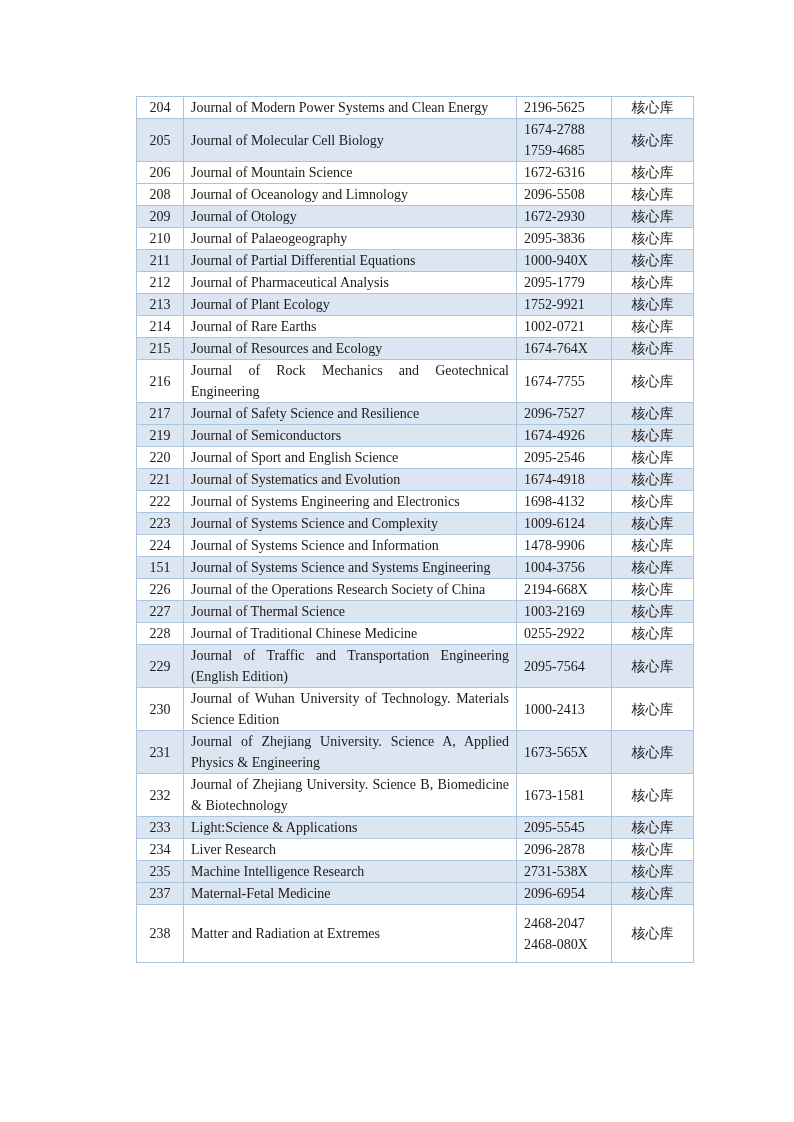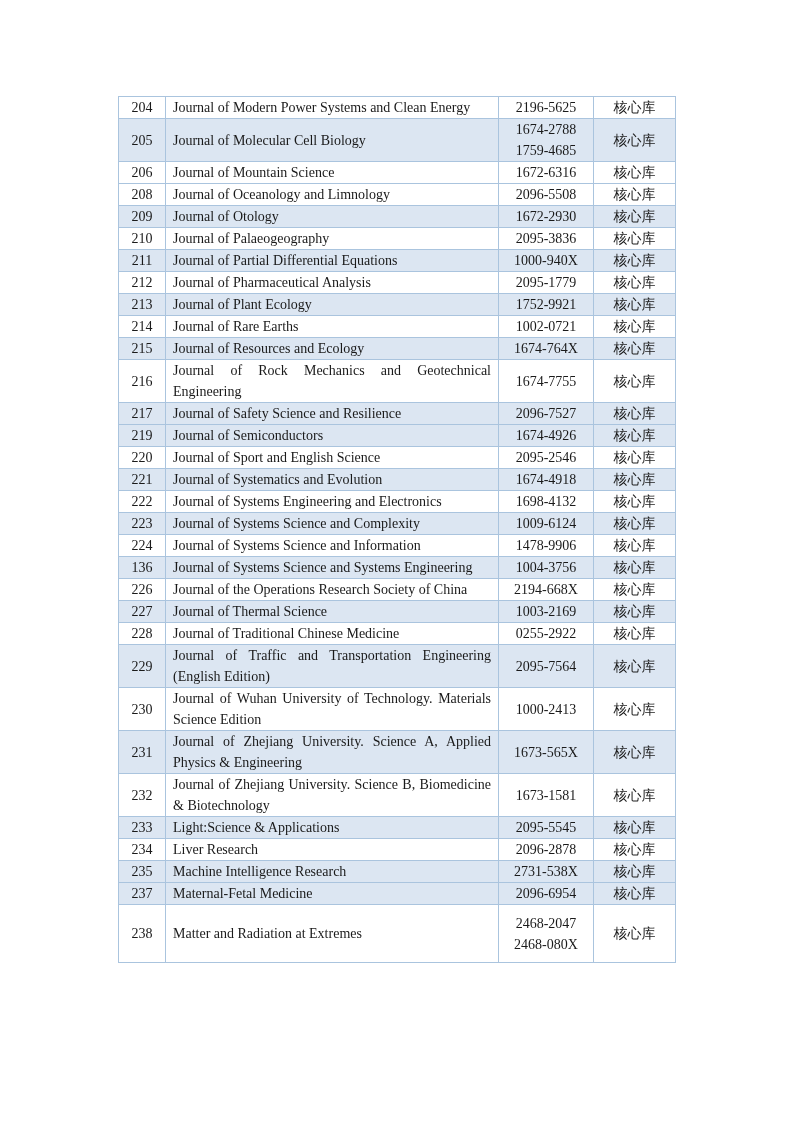--- a/index.html
+++ b/index.html
@@ -11,21 +11,21 @@
     position: relative;
     width: 794px;
     height: 1122px;
     background: #ffffff;
     overflow: hidden;
     font-family: "Liberation Serif", "DejaVu Serif", serif;
     color: #1a1a1a;
   }
   table.journal-table {
     position: absolute;
-    left: 118px;
+    left: 136px;
     top: 96px;
     width: 557px;
     border-collapse: collapse;
     table-layout: fixed;
     font-size: 14px;
     line-height: 21px;
   }
   table.journal-table col.c1 { width: 47px; }
   table.journal-table col.c2 { width: 333px; }
   table.journal-table col.c3 { width: 95px; }
@@ -49,21 +49,20 @@
   }
   td.c-num {
     text-align: center;
     padding: 0 3px;
   }
   td.c-name {
     text-align: justify;
     text-align-last: left;
   }
   td.c-issn {
-    text-align: center;
     padding: 0 2px;
   }
   td.c-status {
     text-align: center;
     padding: 0 2px;
   }
 </style>
 </head>
 <body>
 
@@ -223,21 +222,21 @@
   </tr>
         <tr>
     <td class="c-num">224</td>
     <td class="c-name">Journal of Systems Science and Information</td>
     <td class="c-issn">
             <div>1478-9906</div>
           </td>
     <td class="c-status">核心库</td>
   </tr>
         <tr class="shaded">
-    <td class="c-num">136</td>
+    <td class="c-num">151</td>
     <td class="c-name">Journal of Systems Science and Systems Engineering</td>
     <td class="c-issn">
             <div>1004-3756</div>
           </td>
     <td class="c-status">核心库</td>
   </tr>
         <tr>
     <td class="c-num">226</td>
     <td class="c-name">Journal of the Operations Research Society of China</td>
     <td class="c-issn">

